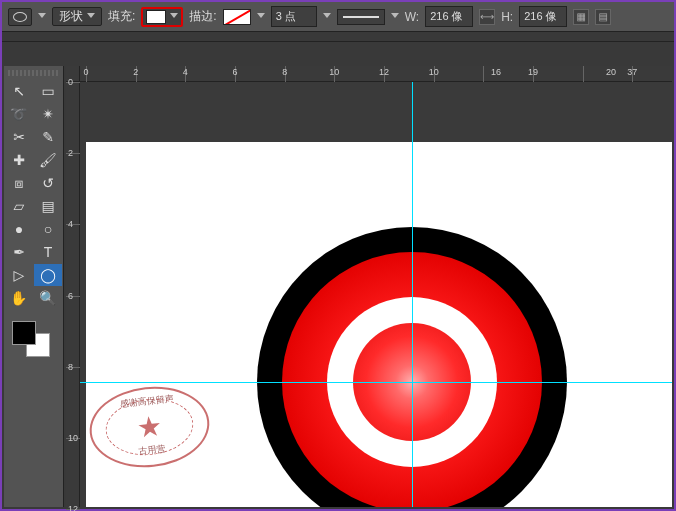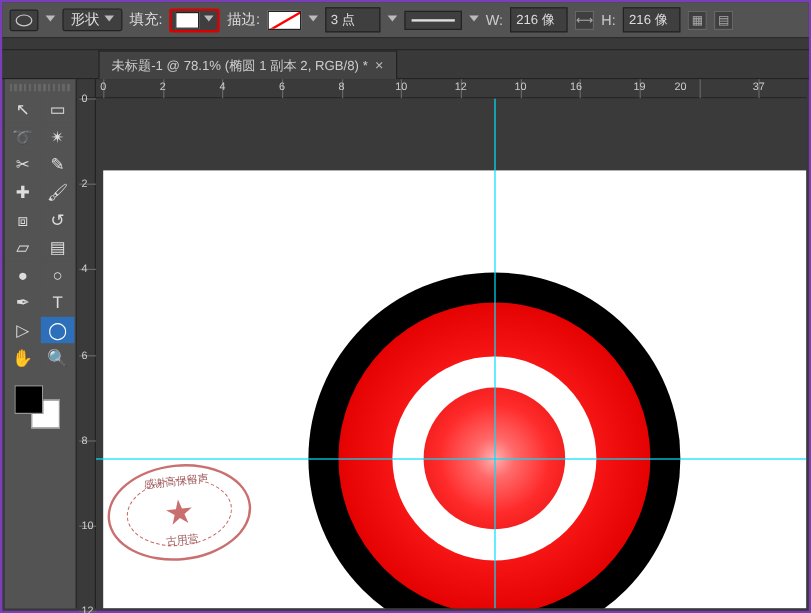--- a/index.html
+++ b/index.html
@@ -156,51 +156,45 @@
     <span class="wh-field"><span>216 像</span></span>
     <span class="tiny-icon">⟷</span>
     <span class="wh-lbl">H:</span>
     <span class="wh-field"><span>216 像</span></span>
     <span class="tiny-icon">▦</span>
     <span class="tiny-icon">▤</span>
   </div>
 
   <div class="thin-row"></div>
 
-  <div class="tab-row">
-    <div class="doc-tab">
-      <span>未标题-1 @ 78.1% (椭圆 1 副本 2, RGB/8) *</span>
-      <span class="doc-close">×</span>
-    </div>
-  </div>
 
   <div class="ruler-origin"></div>
   <div class="h-ruler" id="hruler">
       <div class="tick" style="left: 6px;"></div>
       <div class="tlabel" style="left: 6px;">0</div>
       <div class="tick" style="left: 55.6667px;"></div>
       <div class="tlabel" style="left: 55.6667px;">2</div>
       <div class="tick" style="left: 105.333px;"></div>
       <div class="tlabel" style="left: 105.333px;">4</div>
       <div class="tick" style="left: 155px;"></div>
       <div class="tlabel" style="left: 155px;">6</div>
       <div class="tick" style="left: 204.667px;"></div>
       <div class="tlabel" style="left: 204.667px;">8</div>
       <div class="tick" style="left: 254.333px;"></div>
       <div class="tlabel" style="left: 254.333px;">10</div>
       <div class="tick" style="left: 304px;"></div>
       <div class="tlabel" style="left: 304px;">12</div>
       <div class="tick" style="left: 353.667px;"></div>
       <div class="tlabel" style="left: 353.667px;">10</div>
       <div class="tick" style="left: 403.333px;"></div>
-      <div class="tlabel" style="left: 400px;">16</div>
+      <div class="tlabel" style="left: 416px;">16</div>
       <div class="tick" style="left: 453px;"></div>
       <div class="tlabel" style="left: 453px;">19</div>
       <div class="tick" style="left: 502.667px;"></div>
-      <div class="tlabel" style="left: 487px;">20</div>
+      <div class="tlabel" style="left: 531px;">20</div>
       <div class="tick" style="left: 552.333px;"></div>
       <div class="tlabel" style="left: 552.333px;">37</div>
     </div>
   <div class="v-ruler" id="vruler">
       <div class="tick" style="top: 0px;"></div>
       <div class="tlabel" style="top: 0px;">0</div>
       <div class="tick" style="top: 71.1667px;"></div>
       <div class="tlabel" style="top: 71.1667px;">2</div>
       <div class="tick" style="top: 142.333px;"></div>
       <div class="tlabel" style="top: 142.333px;">4</div>

